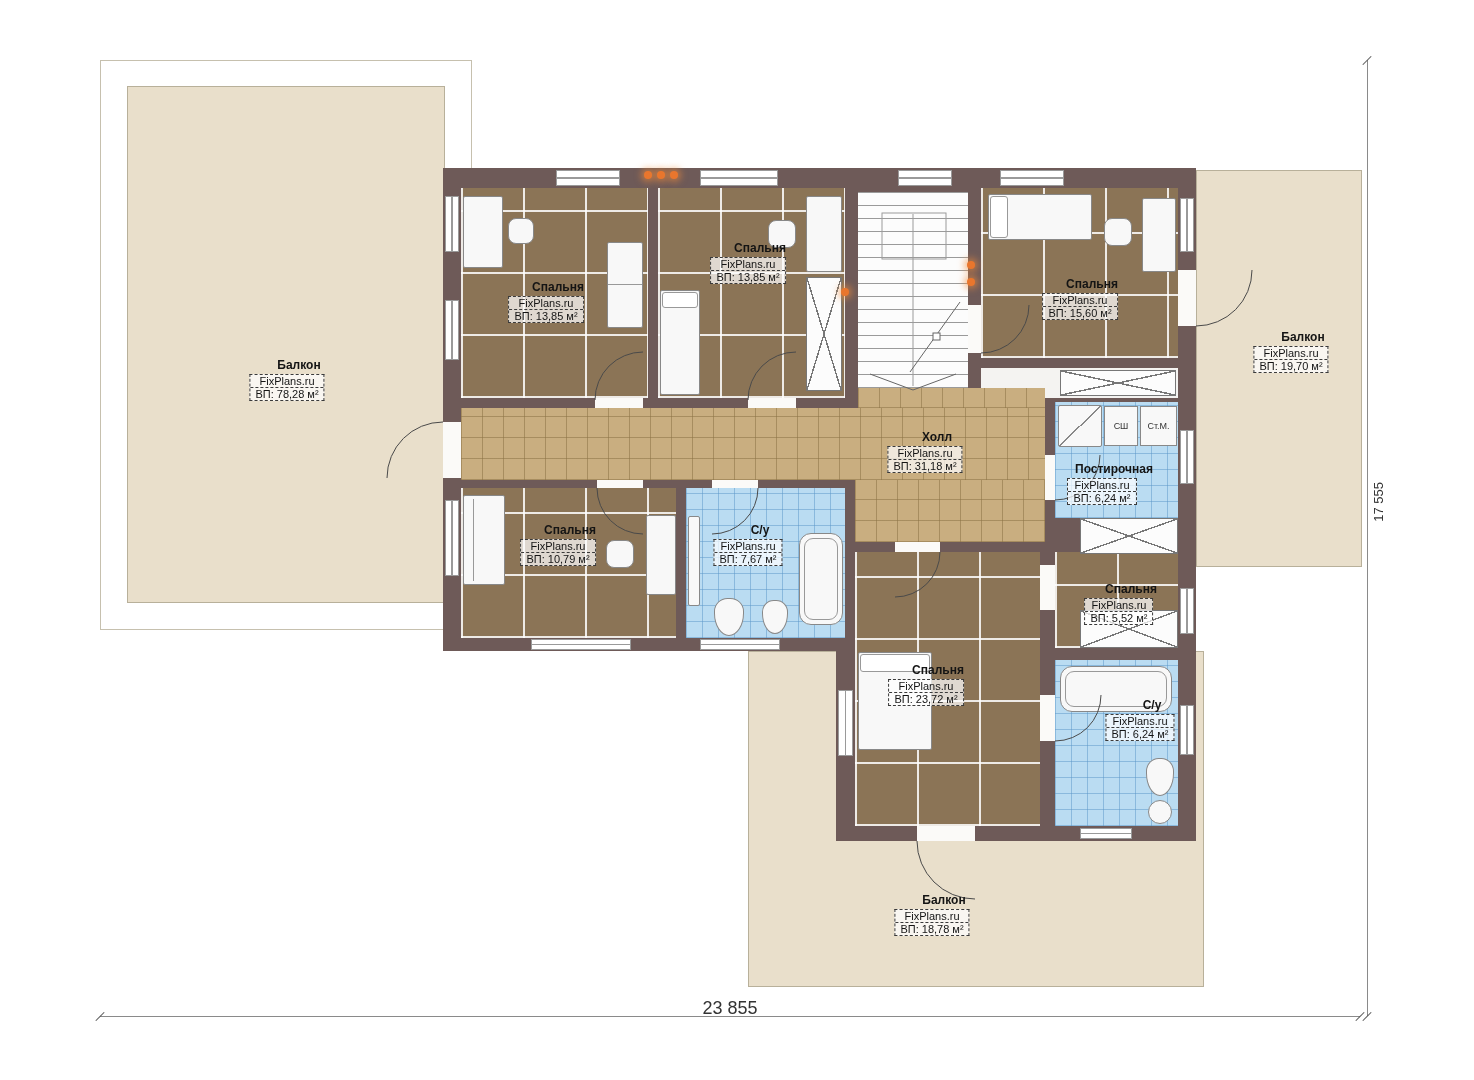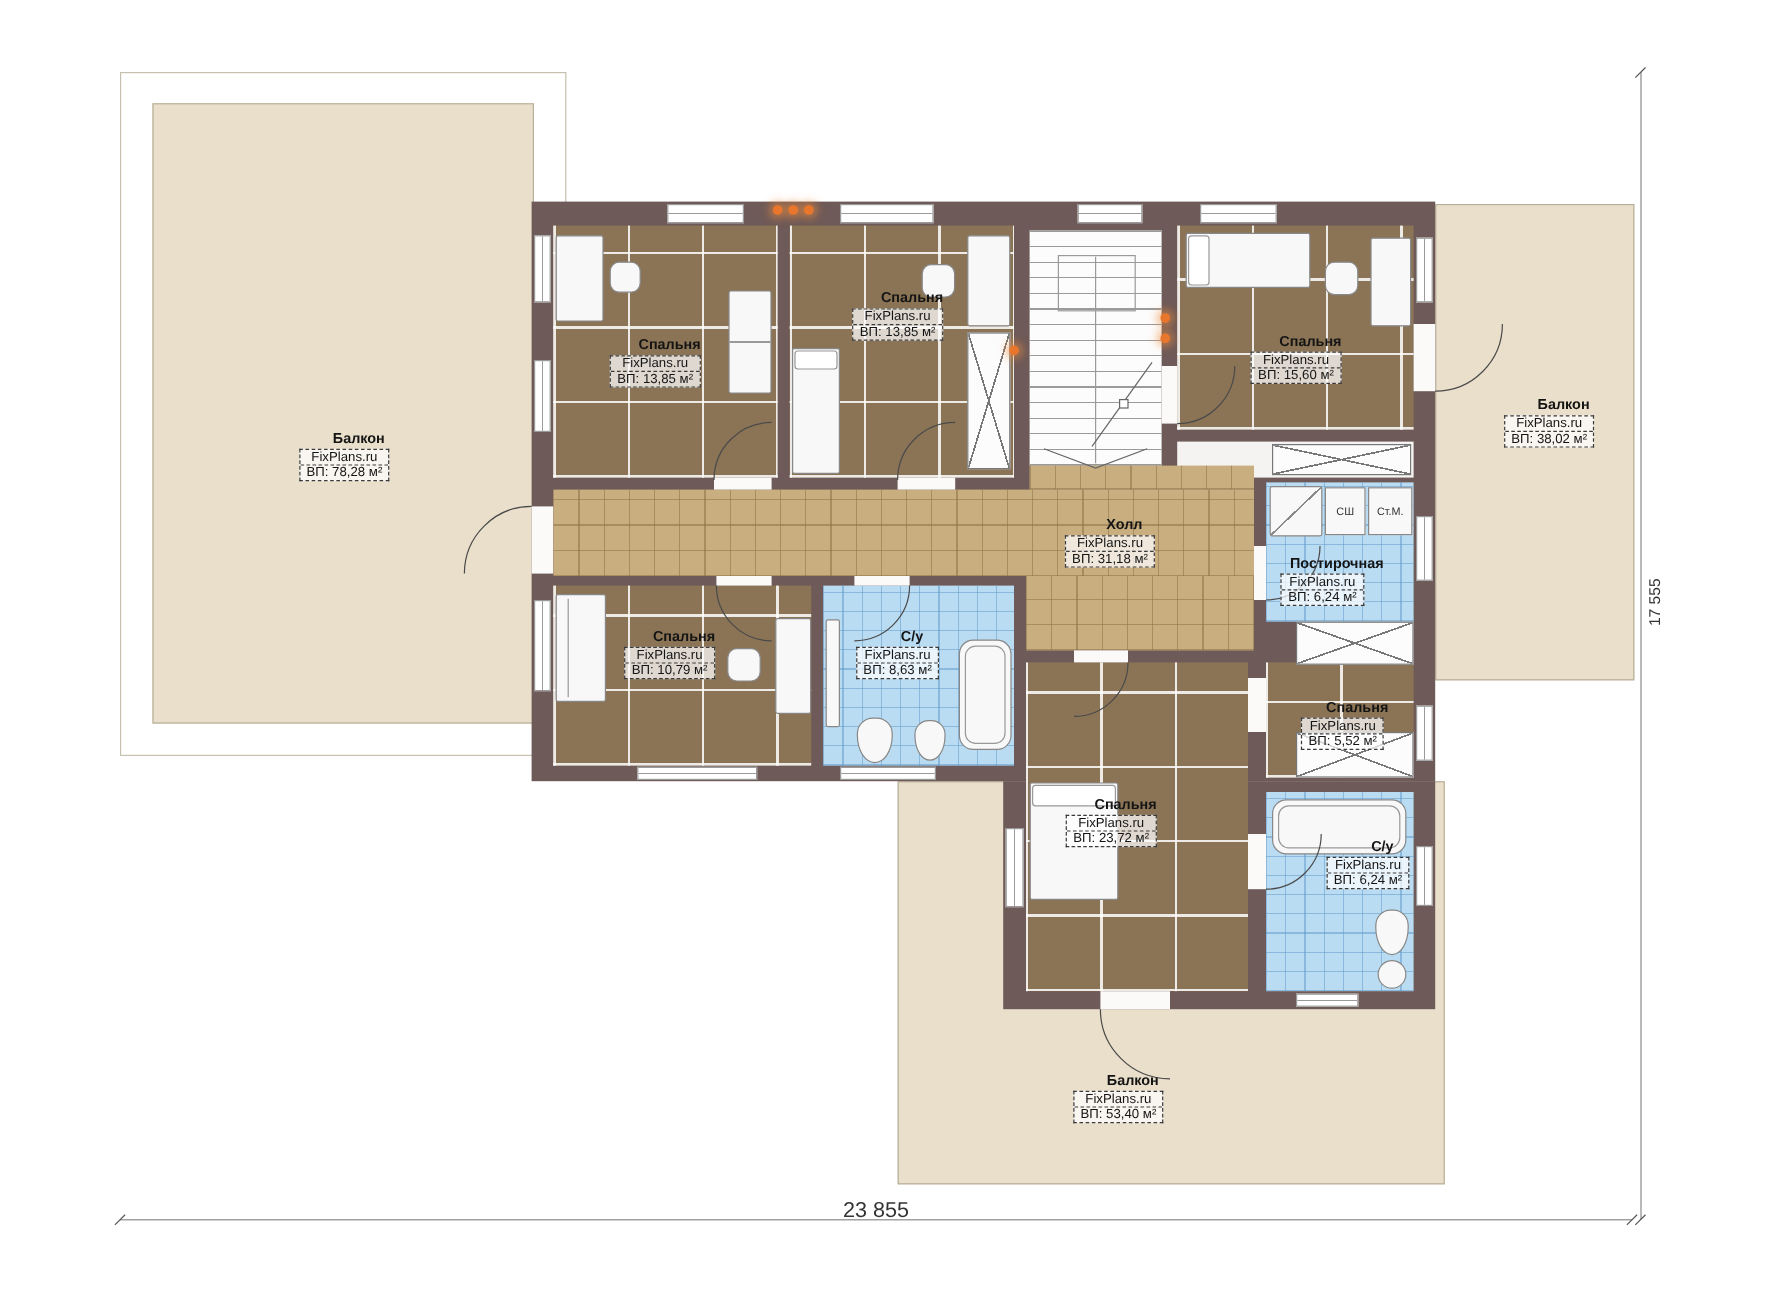--- a/index.html
+++ b/index.html
@@ -211,21 +211,21 @@
     <div class="room-name">Спальня</div>
     <div class="label-box">
       <div class="wm">FixPlans.ru</div>
       <div class="area">ВП: 15,60 м²</div>
     </div>
   </div>
   <div class="room-label" style="left:1291px;top:330px">
     <div class="room-name">Балкон</div>
     <div class="label-box">
       <div class="wm">FixPlans.ru</div>
-      <div class="area">ВП: 38,02 м²</div>
+      <div class="area">ВП: 19,70 м²</div>
     </div>
   </div>
   <div class="room-label" style="left:925px;top:430px">
     <div class="room-name">Холл</div>
     <div class="label-box">
       <div class="wm">FixPlans.ru</div>
       <div class="area">ВП: 31,18 м²</div>
     </div>
   </div>
   <div class="room-label" style="left:1102px;top:462px">
@@ -239,21 +239,21 @@
     <div class="room-name">Спальня</div>
     <div class="label-box">
       <div class="wm">FixPlans.ru</div>
       <div class="area">ВП: 10,79 м²</div>
     </div>
   </div>
   <div class="room-label" style="left:748px;top:523px">
     <div class="room-name">С/у</div>
     <div class="label-box">
       <div class="wm">FixPlans.ru</div>
-      <div class="area">ВП: 8,63 м²</div>
+      <div class="area">ВП: 7,67 м²</div>
     </div>
   </div>
   <div class="room-label" style="left:1119px;top:582px">
     <div class="room-name">Спальня</div>
     <div class="label-box">
       <div class="wm">FixPlans.ru</div>
       <div class="area">ВП: 5,52 м²</div>
     </div>
   </div>
   <div class="room-label" style="left:926px;top:663px">
@@ -267,21 +267,21 @@
     <div class="room-name">С/у</div>
     <div class="label-box">
       <div class="wm">FixPlans.ru</div>
       <div class="area">ВП: 6,24 м²</div>
     </div>
   </div>
   <div class="room-label" style="left:932px;top:893px">
     <div class="room-name">Балкон</div>
     <div class="label-box">
       <div class="wm">FixPlans.ru</div>
-      <div class="area">ВП: 53,40 м²</div>
+      <div class="area">ВП: 18,78 м²</div>
     </div>
   </div>
 
   <div class="dim-line-h" style="left:100px;top:1016px;width:1260px"></div>
   <div class="tick" style="left:94px;top:1016px"></div>
   <div class="tick" style="left:1354px;top:1016px"></div>
   <div class="dim-label" style="left:730px;top:998px">23 855</div>
   <div class="dim-line-v" style="left:1367px;top:60px;height:956px"></div>
   <div class="tick" style="left:1361px;top:60px"></div>
   <div class="tick" style="left:1361px;top:1016px"></div>

